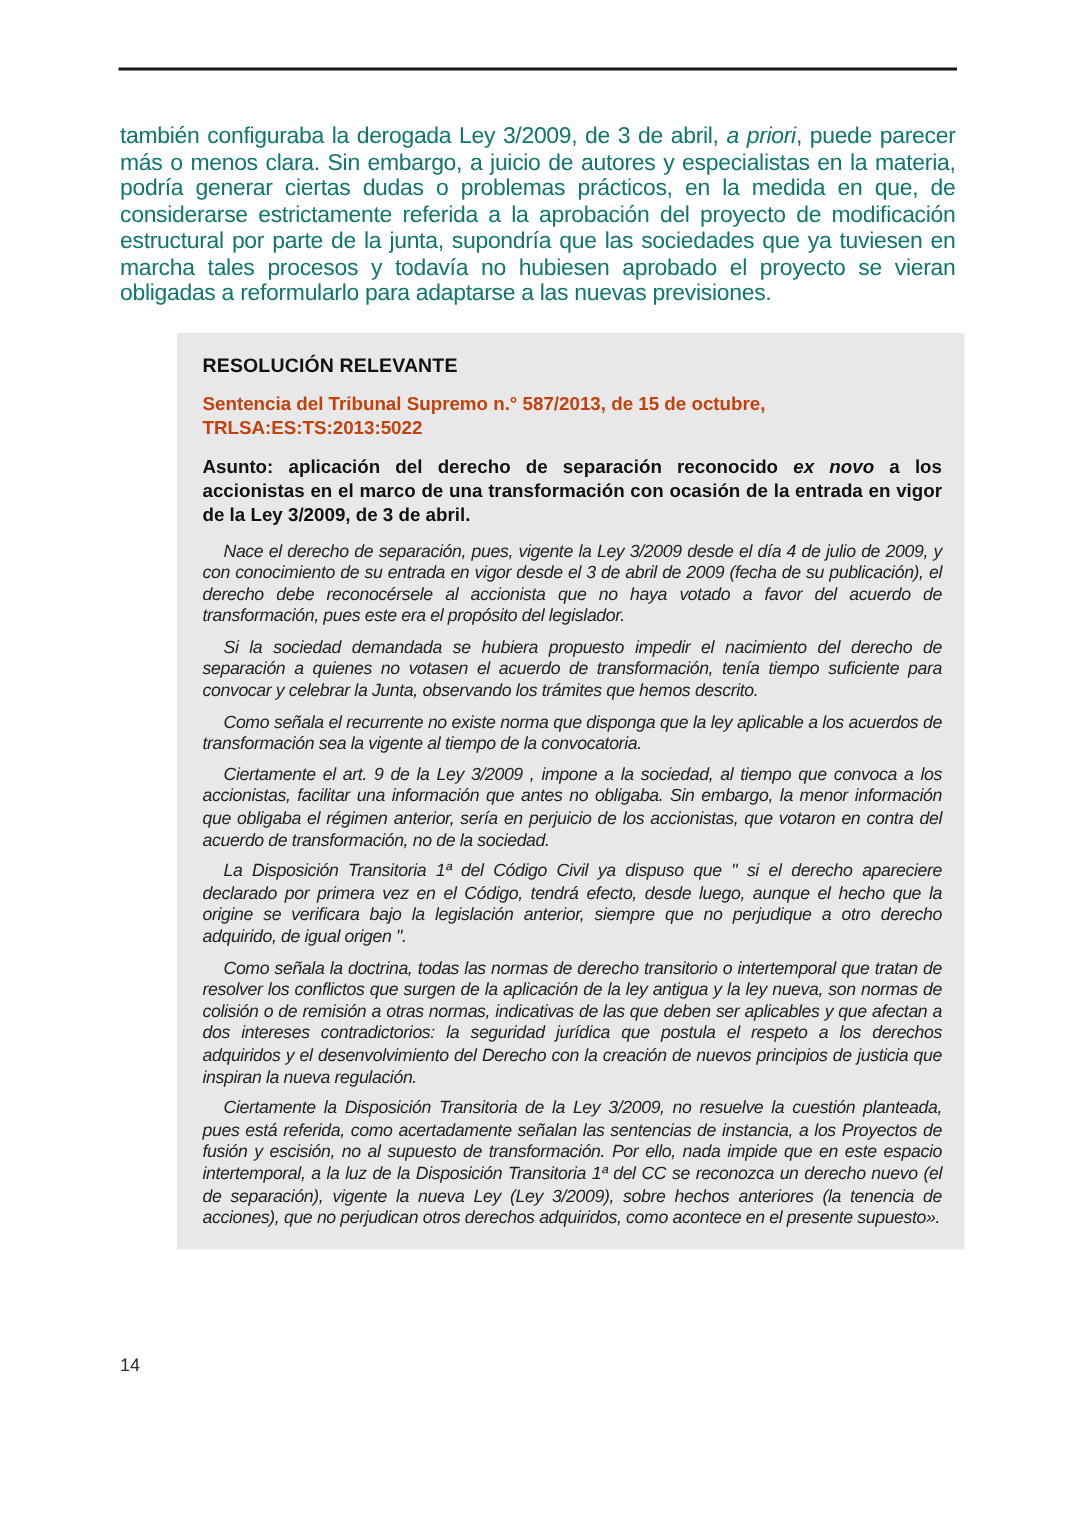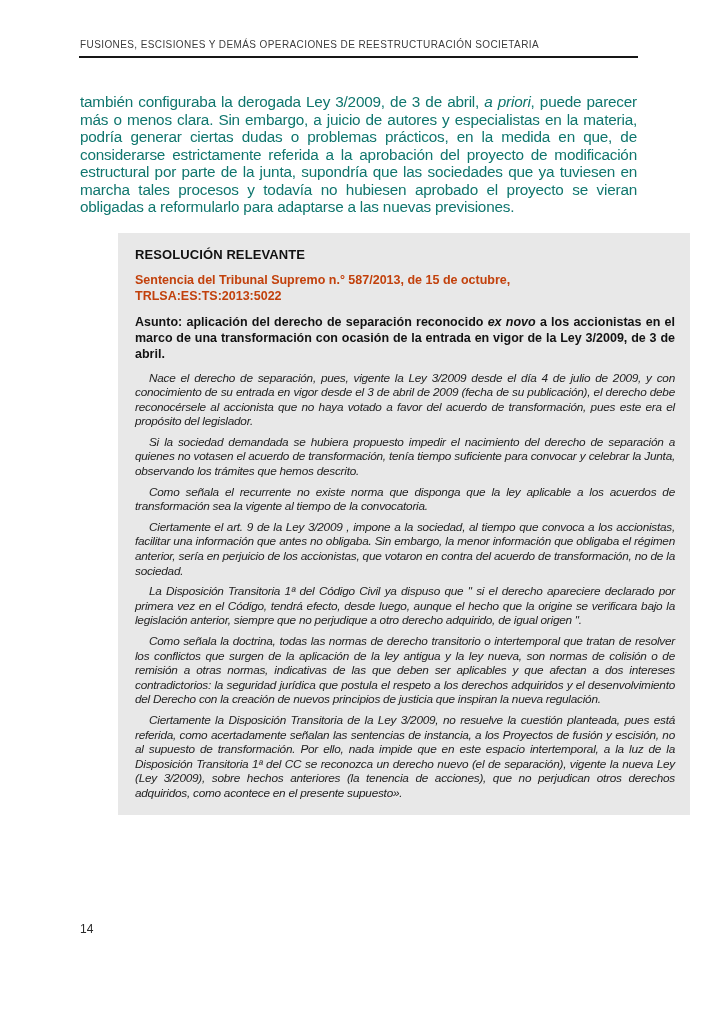--- a/index.html
+++ b/index.html
@@ -36,21 +36,21 @@
     line-height: 17.5px;
     letter-spacing: -0.2px;
     text-align: justify;
     color: #0f766e;
   }
   .intro em {
     font-style: italic;
   }
   .resolution-box {
     margin: 17px 0 0 118px;
-    width: 572px;
+    width: 525px;
     box-sizing: border-box;
     background: #e8e8e8;
     padding: 14px 15px 14px 17px;
   }
   .box-title {
     margin: 0 0 10px 0;
     font-size: 13px;
     font-weight: bold;
     letter-spacing: 0.1px;
     color: #121212;
@@ -82,31 +82,30 @@
     text-align: justify;
     text-indent: 14px;
     color: #222222;
   }
   .quotes .quote-para:last-child {
     margin-bottom: 0;
   }
   .page-number {
     position: absolute;
     left: 80px;
-    top: 922px;
+    top: 903px;
     font-size: 12px;
     color: #2a2a2a;
   }
 </style>
 </head>
 <body>
 
 <div class="page">
 
-  <div class="running-header">FUSIONES, ESCISIONES Y DEMÁS OPERACIONES DE REESTRUCTURACIÓN SOCIETARIA</div>
 
   <div class="header-rule"></div>
 
   <p class="intro"><span>también configuraba la derogada Ley 3/2009, de 3 de abril, </span><em>a priori</em><span>, puede parecer más o menos clara. Sin embargo, a juicio de autores y especialistas en la materia, podría generar ciertas dudas o problemas prácticos, en la medida en que, de considerarse estrictamente referida a la aprobación del proyecto de modificación estructural por parte de la junta, supondría que las sociedades que ya tuviesen en marcha tales procesos y todavía no hubiesen aprobado el proyecto se vieran obligadas a reformularlo para adaptarse a las nuevas previsiones.</span></p>
 
   <section class="resolution-box">
 
     <h2 class="box-title">RESOLUCIÓN RELEVANTE</h2>
 
     <div class="box-ref">

